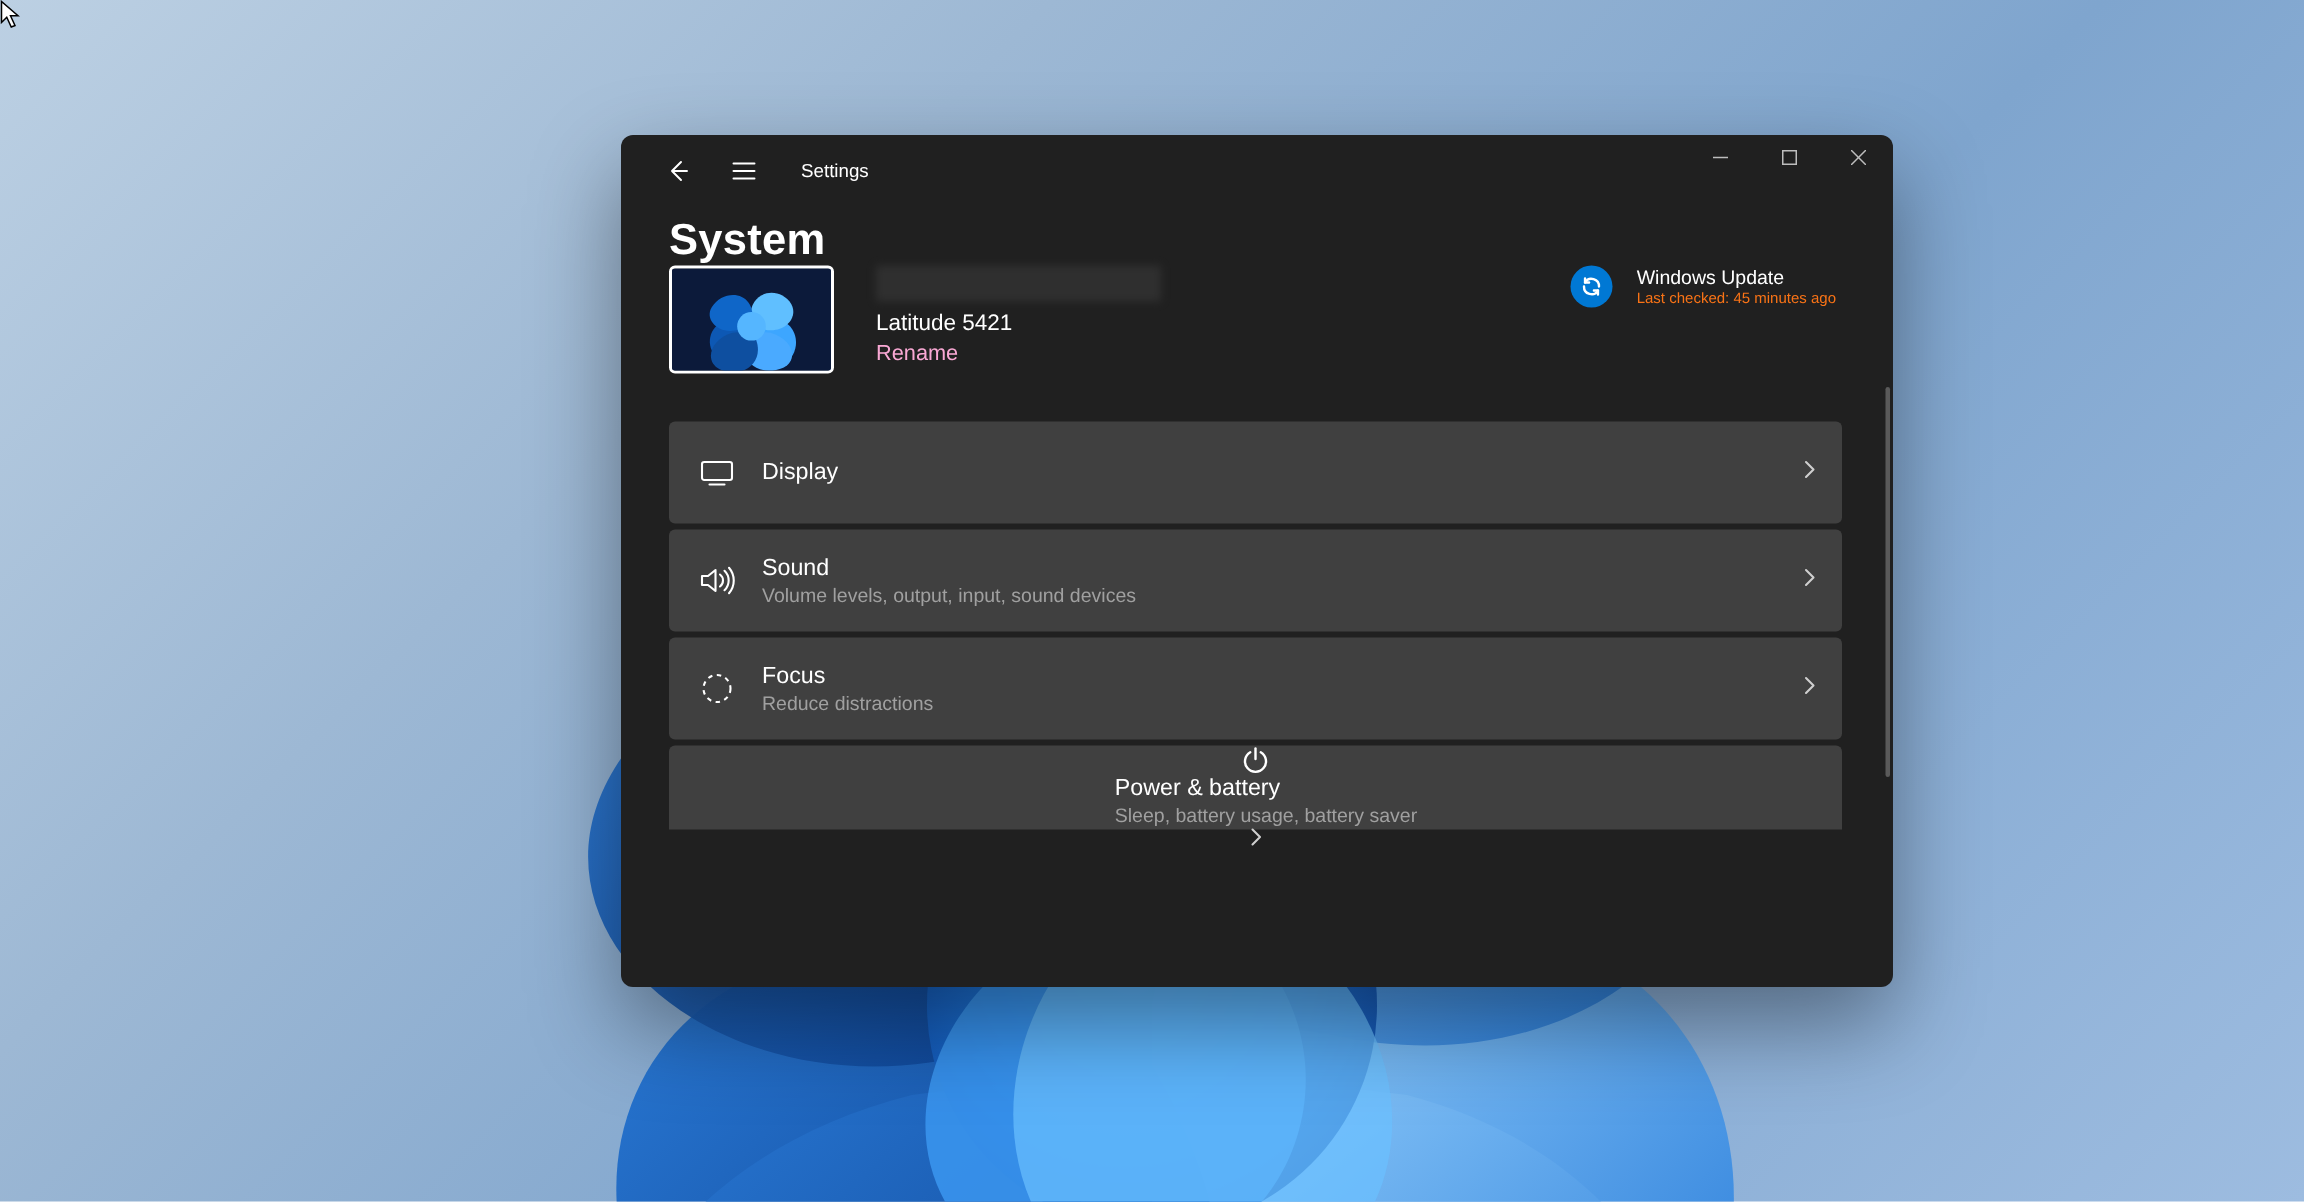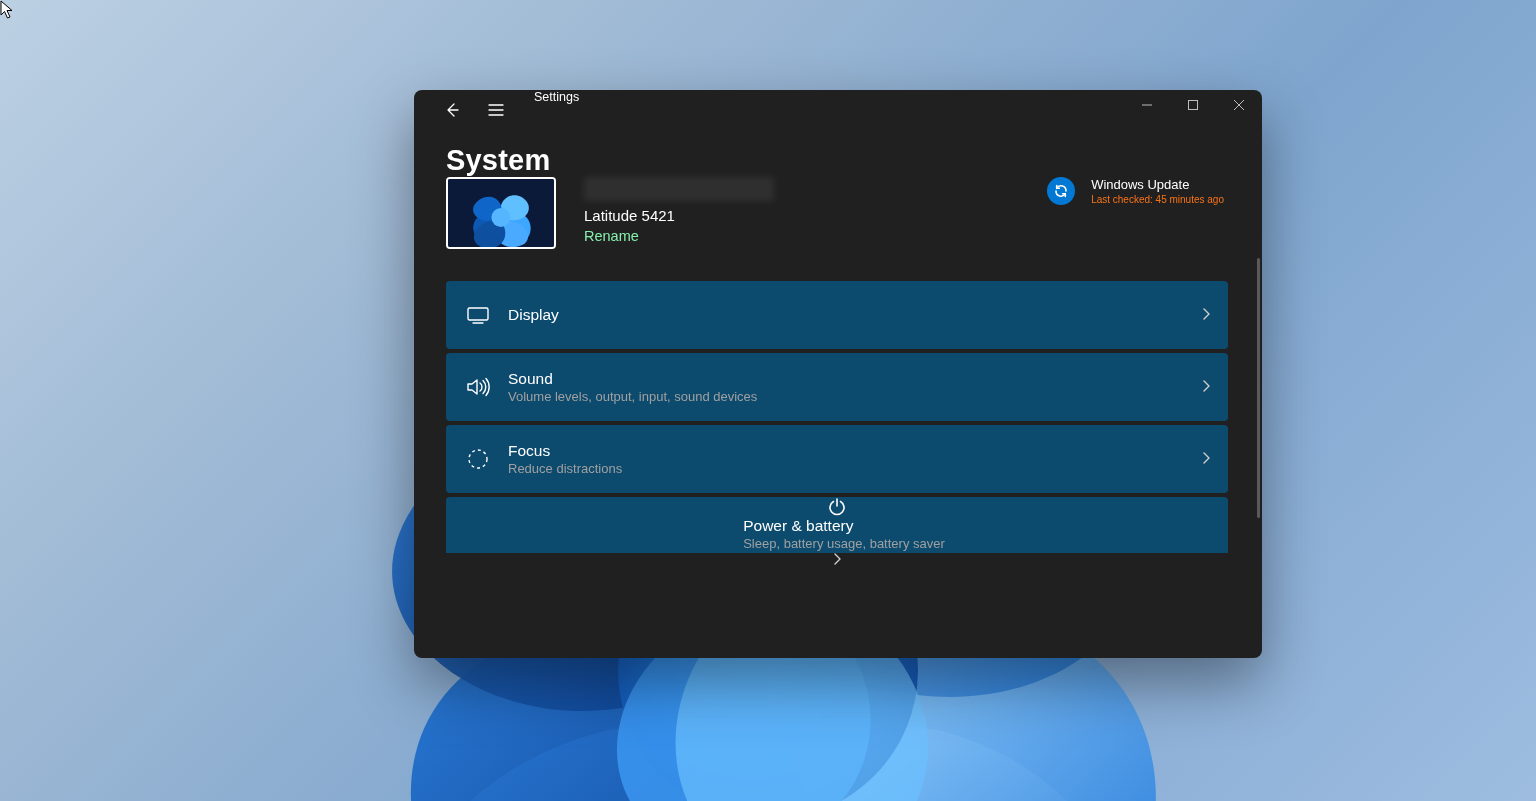--- a/index.html
+++ b/index.html
@@ -45,21 +45,21 @@
       color: #fff;
       box-shadow: 0 25px 60px rgba(0,0,0,.4);
       overflow: hidden;
       z-index: 10;
     }
 
     
     .titlebar {
       height: 48px;
       display: flex;
-      align-items: flex-start;
+      align-items: center;
       padding: 0 6px 0 18px;
       position: relative;
     }
     .nav-back {
       width: 40px; height: 40px;
       display: flex; align-items: center; justify-content: center;
       border-radius: 4px; cursor: pointer;
     }
     .hamburger {
       width: 40px; height: 40px;
@@ -128,21 +128,21 @@
     .device-name-redacted {
       width: 190px;
       height: 24px;
       background: #3a3a3a;
       filter: blur(3px);
       opacity: .6;
       margin-bottom: 4px;
     }
     .device-model { font-size: 15px; color: #fff; }
     .rename-link {
-      color: #86efac;
+      color: #f9a8d4;
       font-size: 14.5px;
       cursor: pointer;
       margin-top: 2px;
       align-self: flex-start;
     }
 
     .update-block {
       display: flex;
       align-items: center;
       gap: 16px;
@@ -159,21 +159,21 @@
     .update-text .t2 { font-size: 10px; color: #f97316; margin-top: 2px; }
 
     
     .list {
       display: flex;
       flex-direction: column;
       gap: 4px;
       padding-right: 2px;
     }
     .item {
-      background: #0c4a6e;
+      background: #404040;
       border-radius: 4px;
       height: 68px;
       display: flex;
       align-items: center;
       padding: 0 16px;
       cursor: pointer;
     }
     .item:last-child { height: 56px; border-bottom-left-radius: 0; border-bottom-right-radius: 0; flex-direction: column; }
     .item-icon {
       width: 32px;

